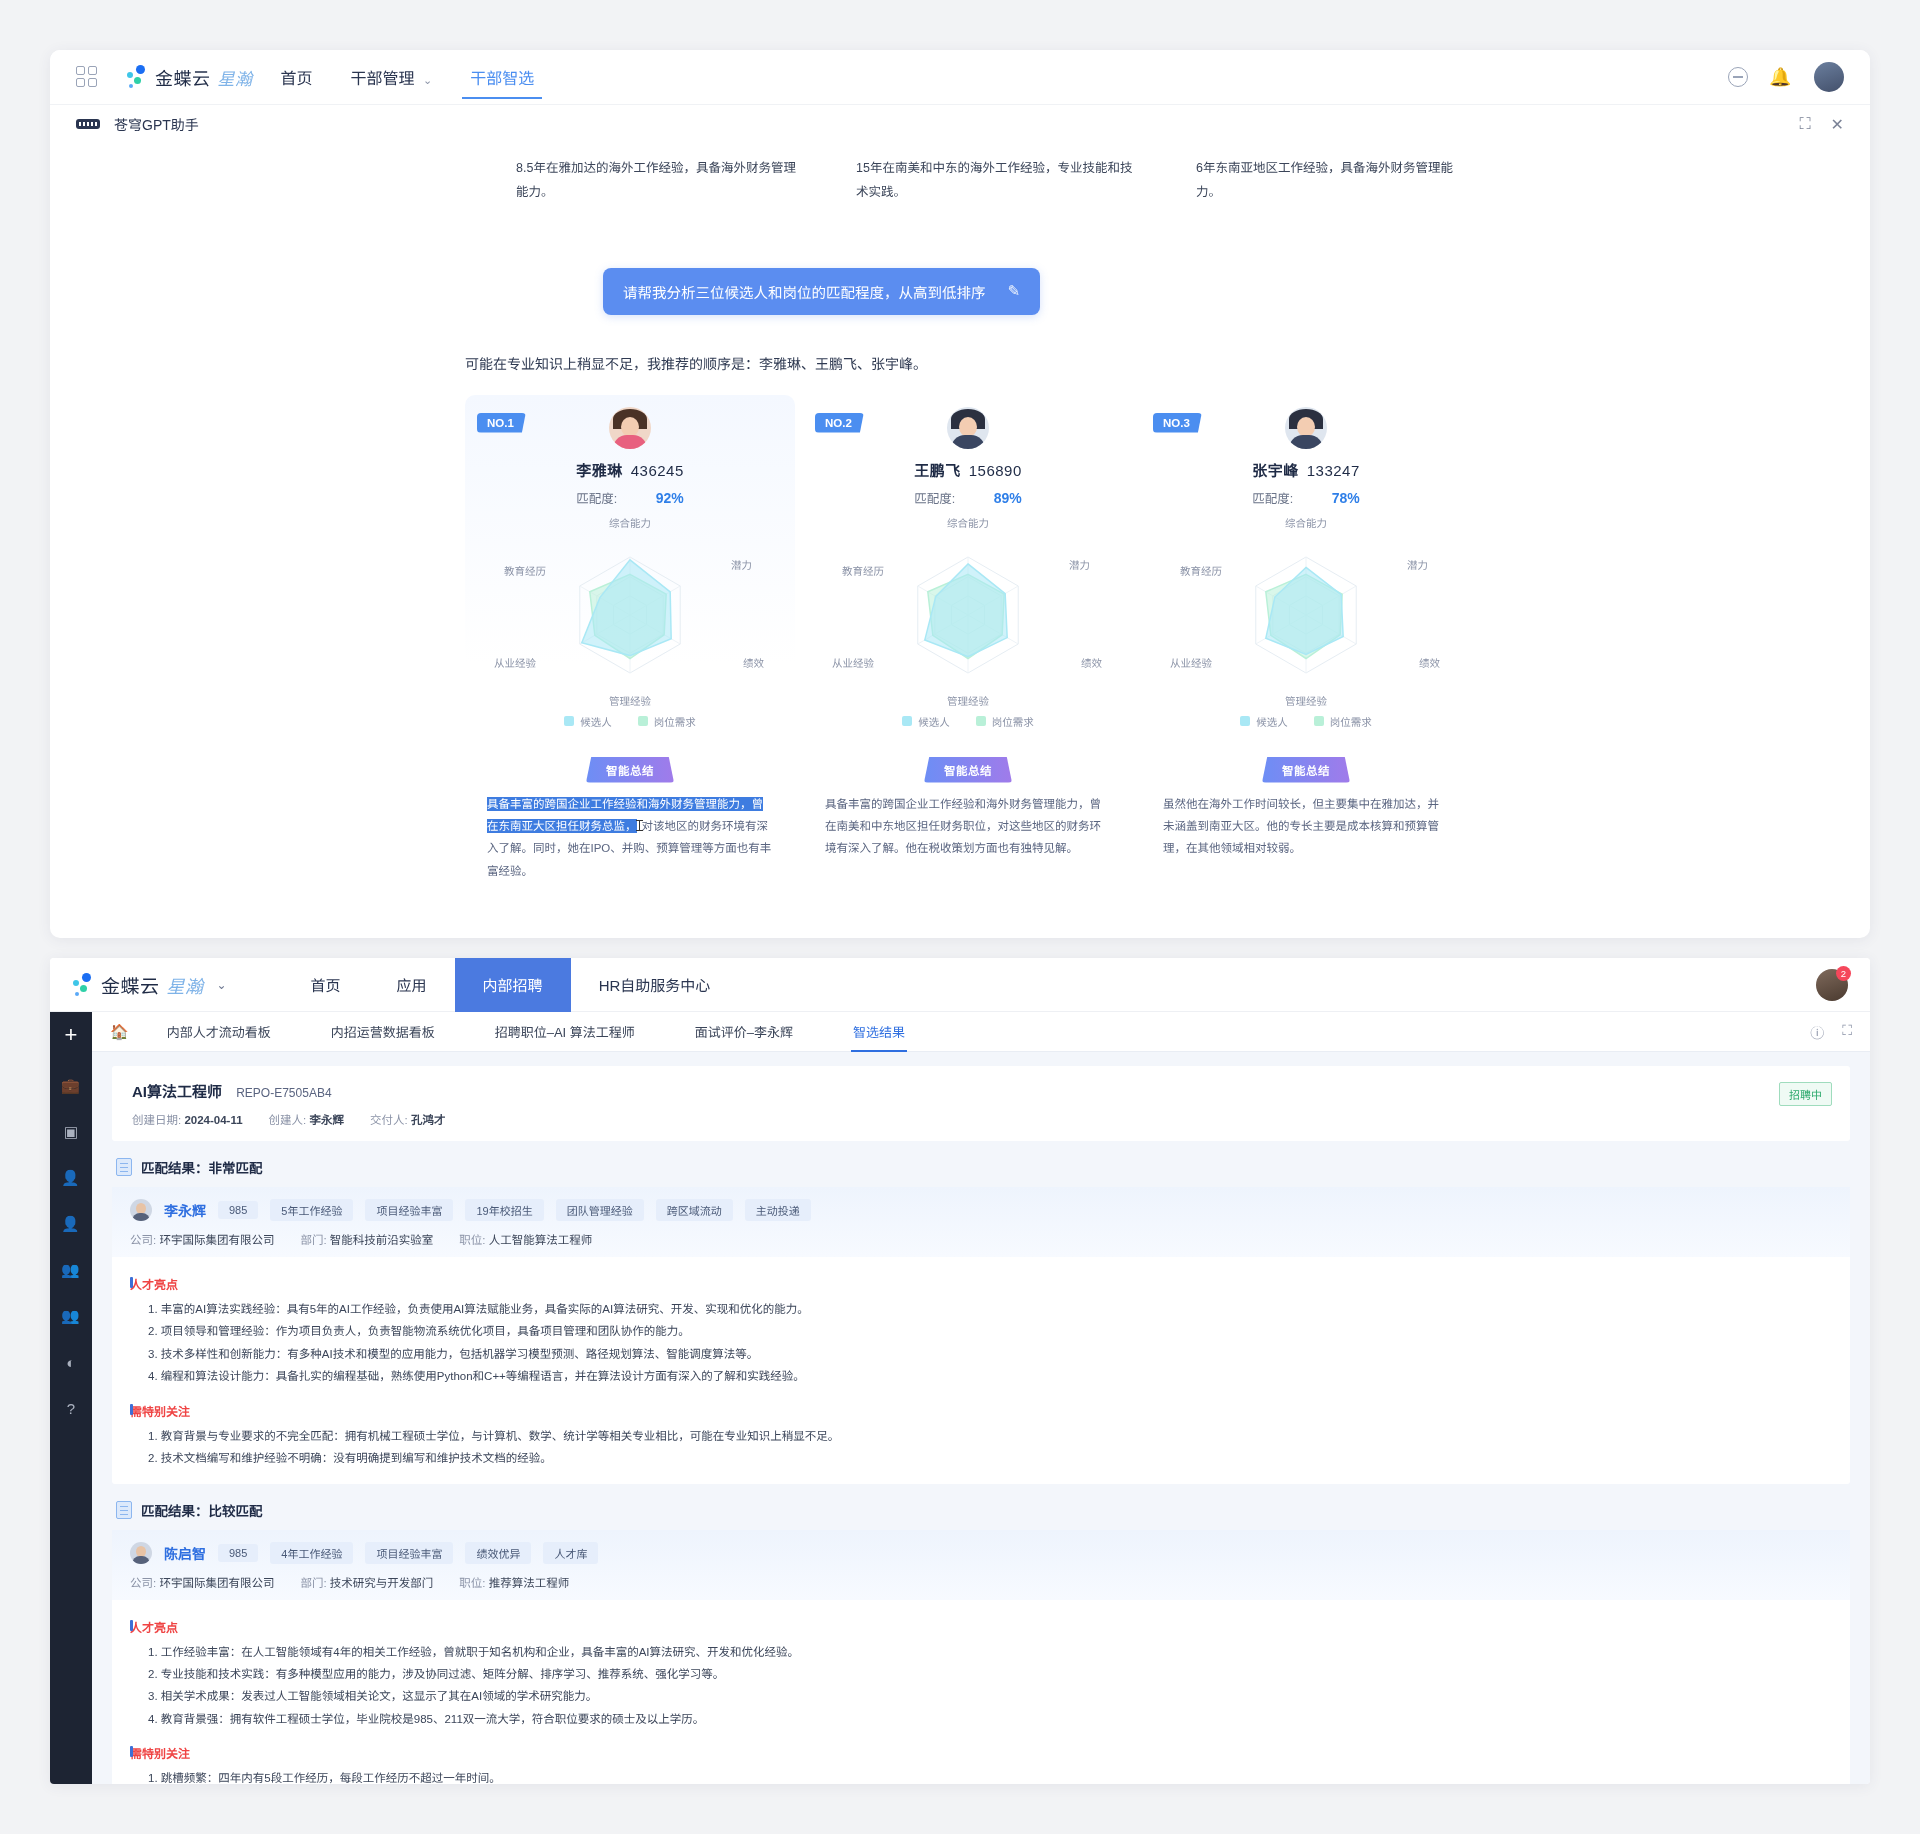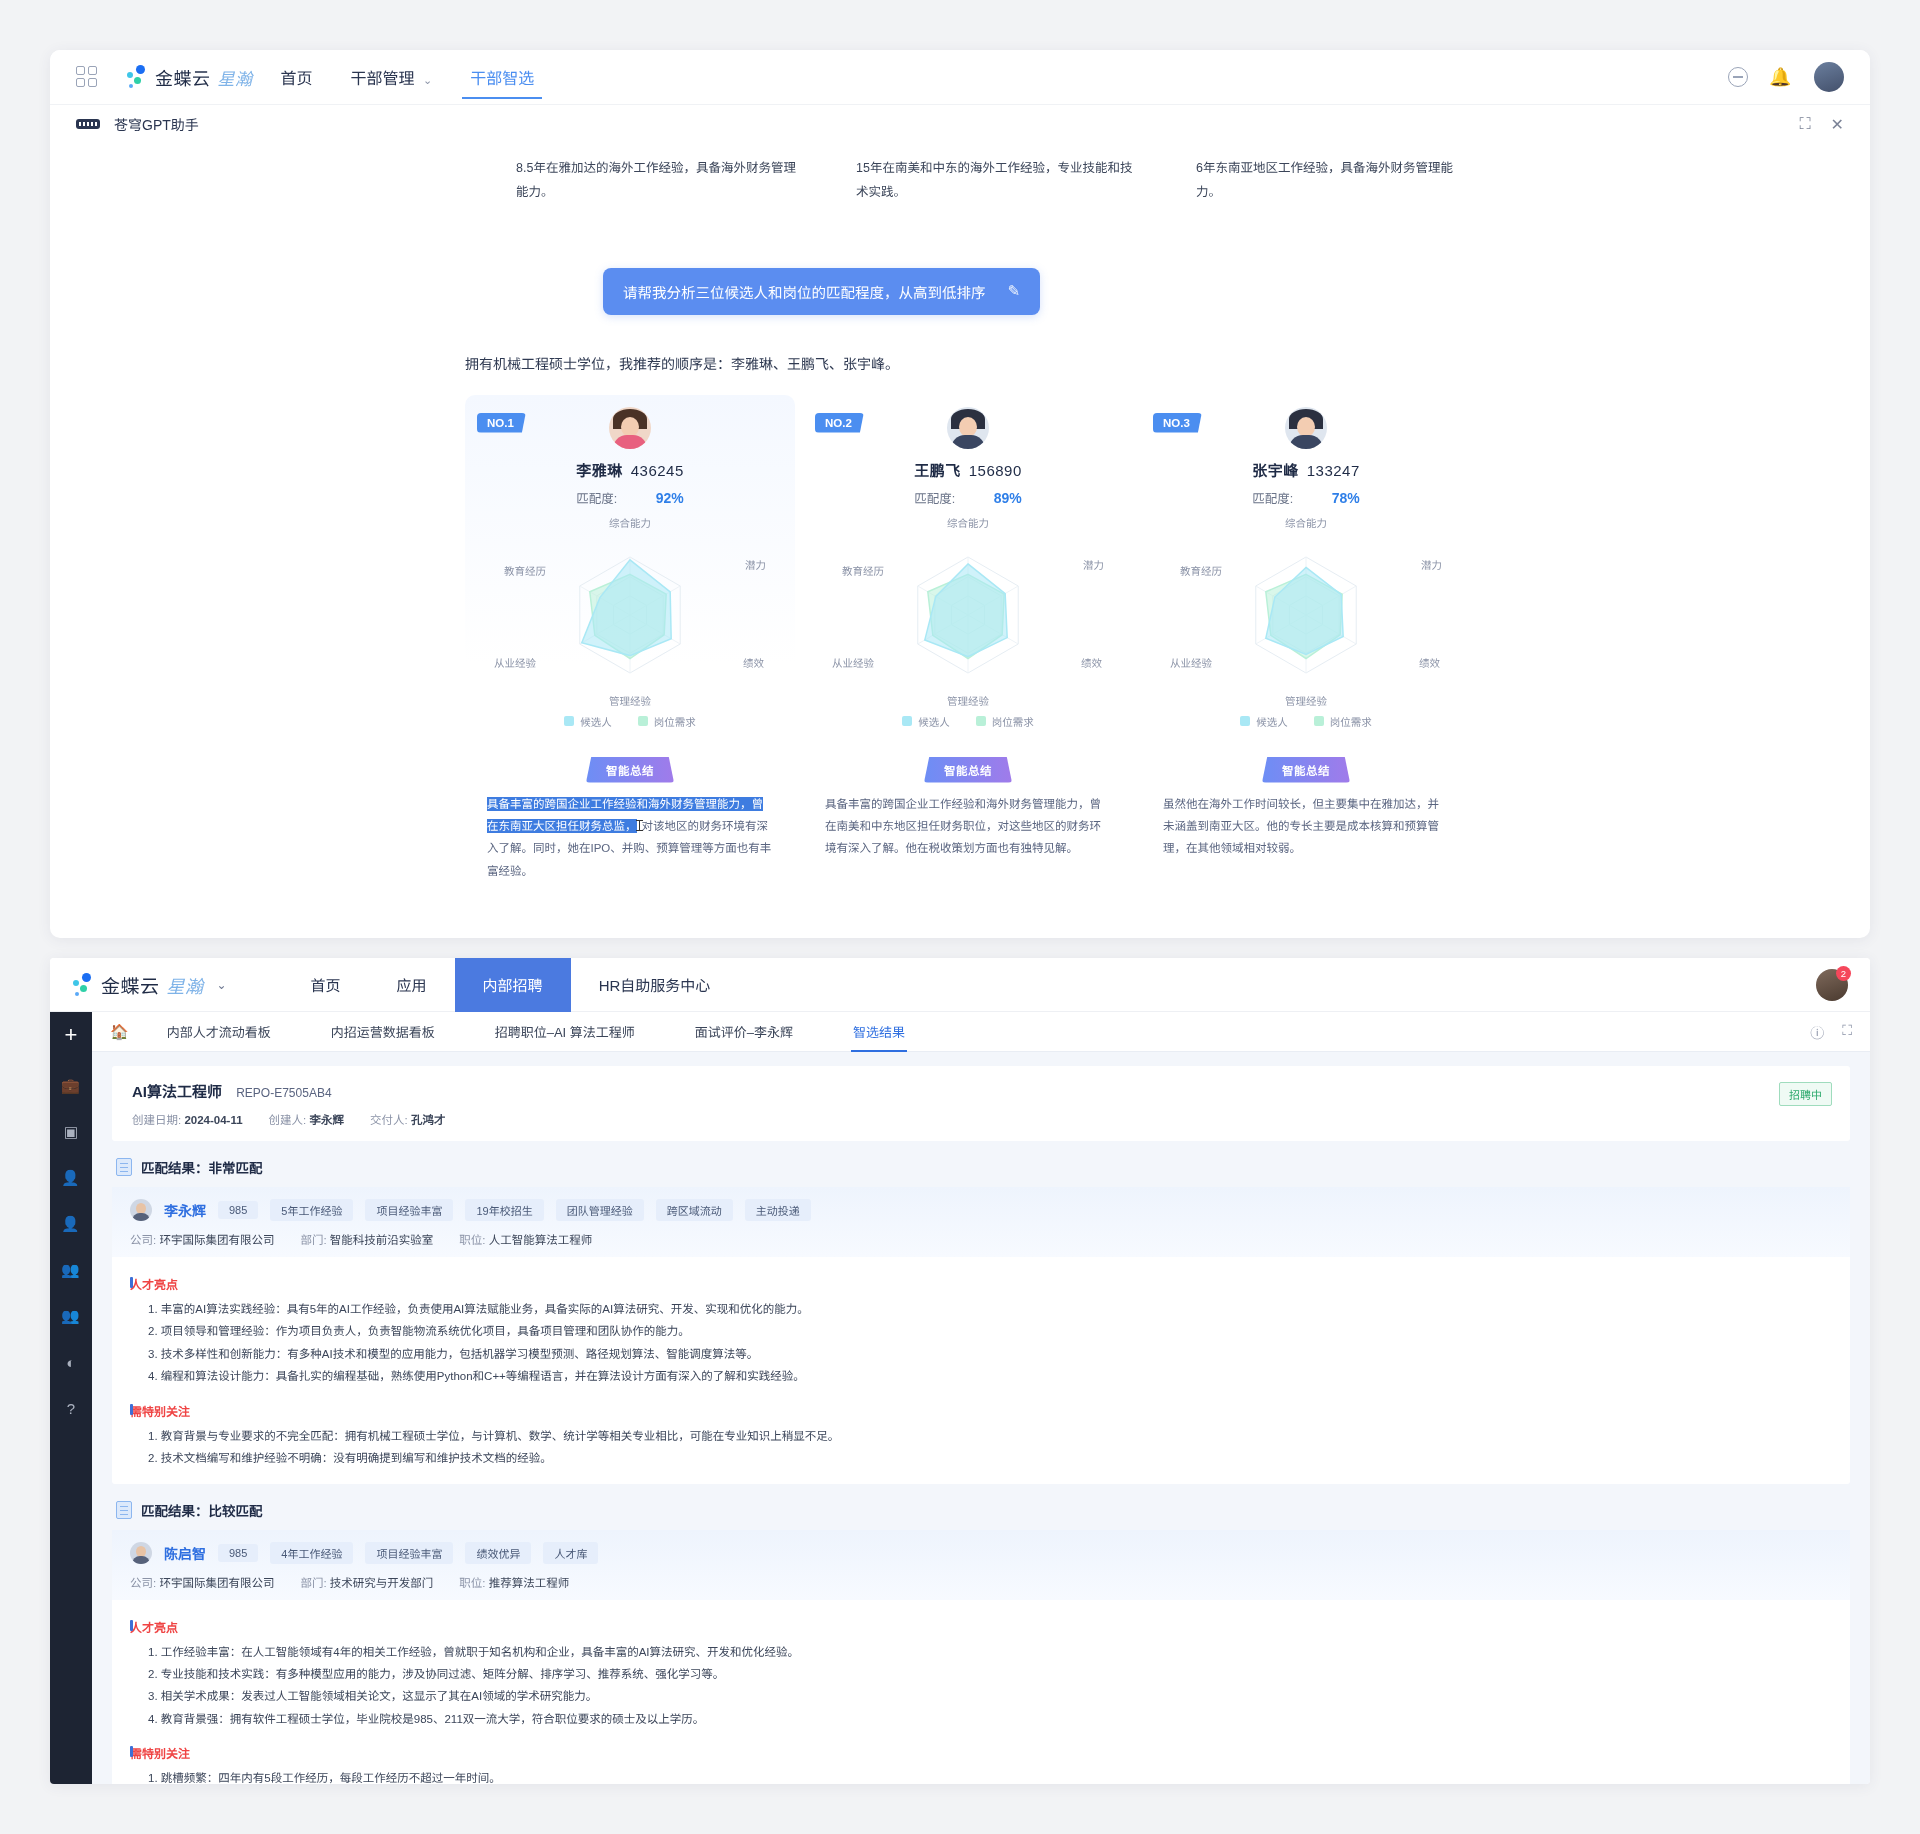--- a/index.html
+++ b/index.html
@@ -103,21 +103,21 @@
   .cand-name { text-align:center; font-size:15px; font-weight:700; color:#1f2b46;
     margin-top: 10px; letter-spacing:.5px; }
   .cand-name .id { font-weight:400; margin-left:8px; }
   .cand-match { text-align:center; font-size:12.5px; color:#6b7489; margin-top: 8px; }
   .cand-match b { color:#2f7fe8; font-size:14px;margin-left:35px; }
 
   .radar-wrap { position:relative; width: 300px; height: 185px; margin: 16px auto 0; }
   .radar-wrap svg { position:absolute; left:0; top:0; }
   .radar-lbl { position:absolute; font-size:10.5px; color:#8b93a7; white-space:nowrap; }
   .lbl-top    { left:50%; transform:translateX(-50%); top: -8px; }
-  .lbl-tr     { right: 14px; top: 34px; }
+  .lbl-tr     { right: 28px; top: 34px; }
   .lbl-br     { right: 16px; bottom: 38px; }
   .lbl-bot    { left:50%; transform:translateX(-50%); bottom: 0px; }
   .lbl-bl     { left: 14px; bottom: 38px; }
   .lbl-tl     { left: 24px; top: 34px; margin-top: 6px; }
   .legend { display:flex; justify-content:center; gap: 26px; margin-top: 6px; }
   .legend span { font-size:10.5px; color:#8b93a7; display:flex; align-items:center; gap:6px;}
   .sw { width:10px;height:10px;border-radius:2px;display:inline-block; }
   .sw-c { background:#a9e8f5; }
   .sw-r { background:#b9f0d8; }
 
@@ -267,21 +267,21 @@
       <div class="exp-col">6年东南亚地区工作经验，具备海外财务管理能力。</div>
     </div>
 
     <div class="user-msg-row">
       <div class="user-msg">
         <span>请帮我分析三位候选人和岗位的匹配程度，从高到低排序</span>
         <span class="pencil">✎</span>
       </div>
     </div>
 
-    <div class="bot-reply">拥有机械工程硕士学位，我推荐的顺序是：李雅琳、王鹏飞、张宇峰。</div>
+    <div class="bot-reply">可能在专业知识上稍显不足，我推荐的顺序是：李雅琳、王鹏飞、张宇峰。</div>
 
     <div class="cards-row">
         <div class="cand-card">
     <div class="no-badge">NO.1</div>
     <div class="cand-photo ph-f">
       <div class="hair" style="background:#4a3226"></div>
       <div class="face"></div>
       <div class="body" style="background:#e8607f"></div>
     </div>
     <div class="cand-name">

